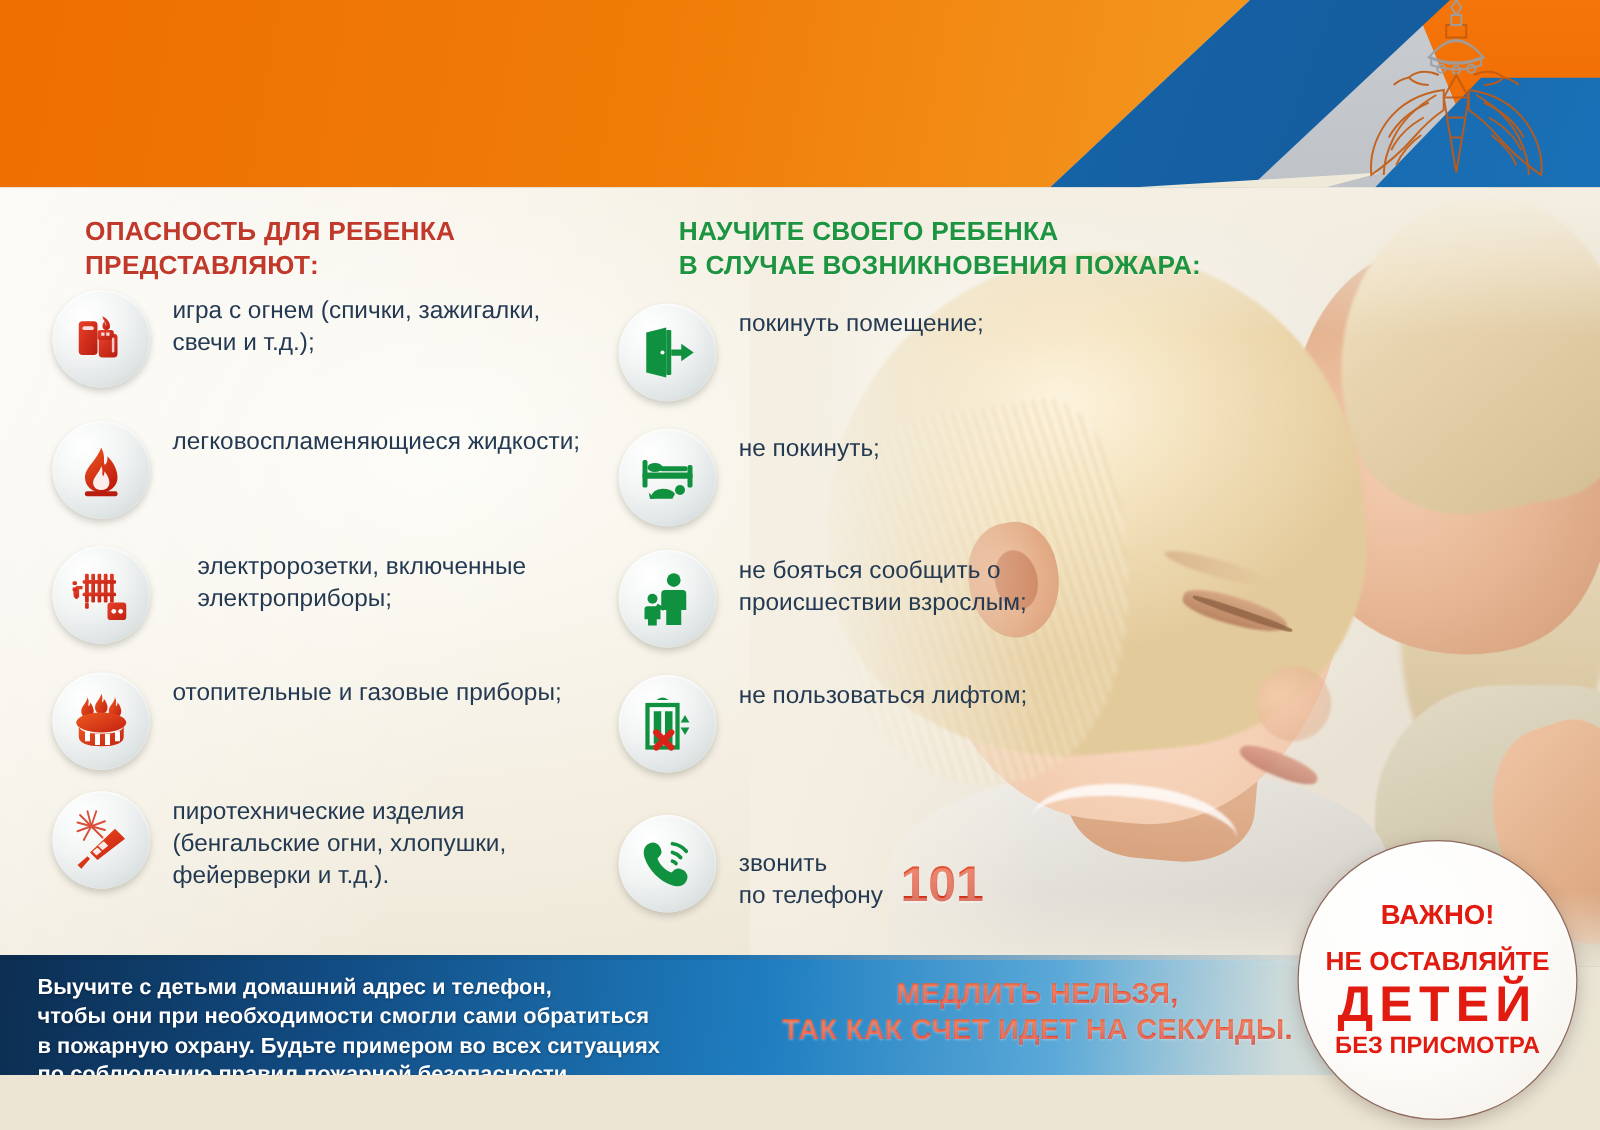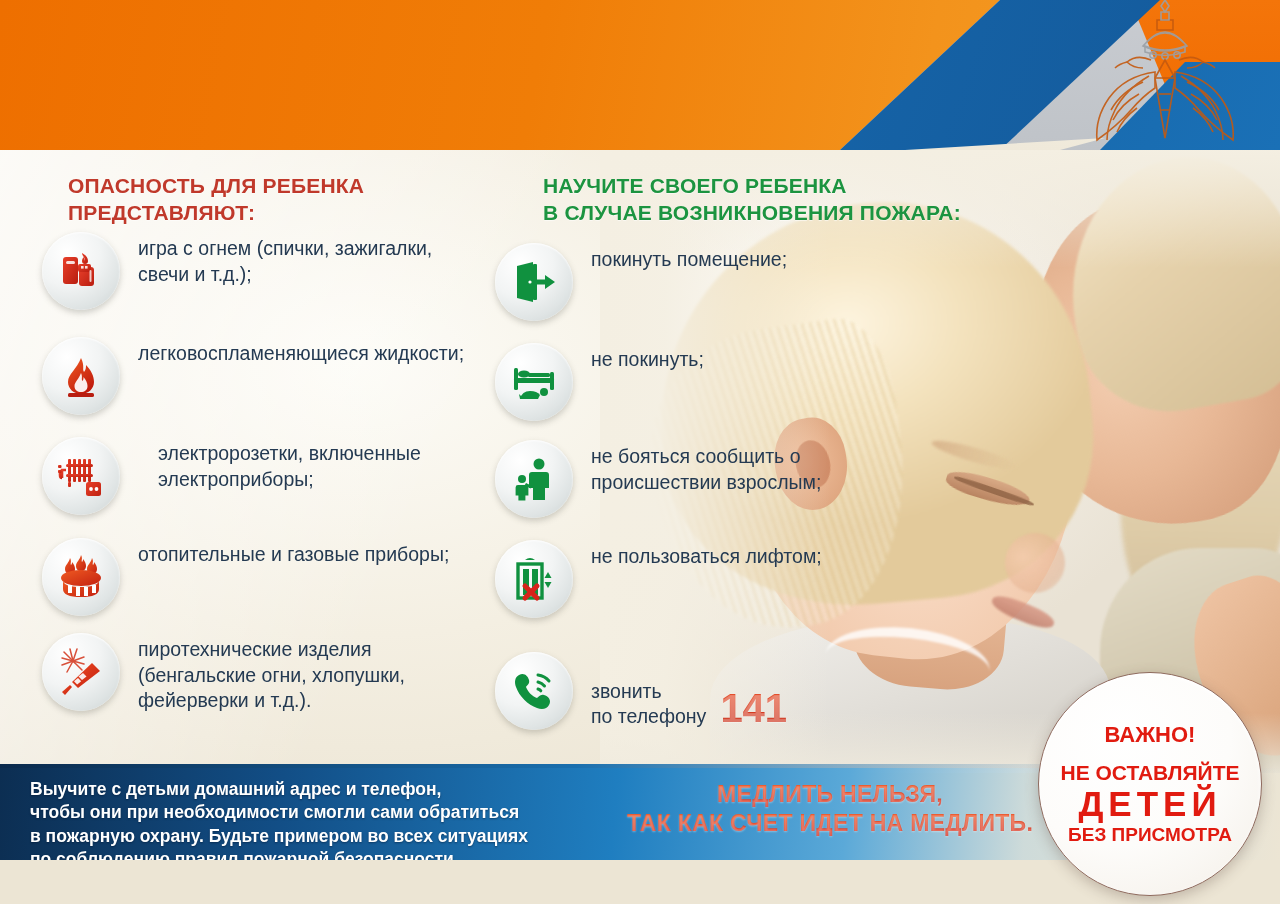--- a/index.html
+++ b/index.html
@@ -244,21 +244,21 @@
   .badge{
     position:absolute;left:1038px;top:672px;width:222px;height:222px;border-radius:50%;
     background:radial-gradient(circle at 36% 28%, #ffffff 0%, #fdfcfa 52%, #f3eee6 100%);
     border:1px solid #8e6a5e;
     box-shadow:0 4px 14px rgba(90,70,60,.3), inset 0 2px 5px rgba(255,255,255,.9);
     display:flex;flex-direction:column;align-items:center;justify-content:center;
     text-align:center;color:#e11b10;font-weight:bold;
   }
   .badge .b1{font-size:22px;line-height:1.1;}
   .badge .b2{font-size:21px;line-height:1.15;margin-top:14px;}
-  .badge .b3{font-size:35px;line-height:1.05;letter-spacing:5px;margin-top:1px;}
+  .badge .b3{font-size:40px;line-height:1.05;letter-spacing:5px;margin-top:1px;}
   .badge .b4{font-size:19px;line-height:1.1;margin-top:2px;}
 </style>
 </head>
 <body>
 
 <div id="poster">
 
   <div class="bg-base"></div>
   <div class="bg-sheen"></div>
 
@@ -550,34 +550,34 @@
         <g fill="#10913f">
           <path d="M8 6 c5 -3 9 1 10 5 c1 4 -2 5 -3 7 c2 5 6 9 11 11 c2 -1 3 -4 7 -3 c4 1 8 5 5 10 c-2 4 -7 5 -12 3 c-9 -3 -18 -12 -21 -21 c-2 -5 -1 -10 3 -12z"></path>
           <path d="M27 6 q7 1 11 6" stroke="#10913f" stroke-width="3" fill="none" stroke-linecap="round"></path>
           <path d="M27 13 q4 1 6.5 4" stroke="#10913f" stroke-width="3" fill="none" stroke-linecap="round"></path>
           <path d="M27 20 q1.6 0.4 2.8 1.8" stroke="#10913f" stroke-width="3" fill="none" stroke-linecap="round"></path>
         </g>
       </svg>
     </div>
     <div class="txt" style="white-space:pre-line;padding-top:0;">звонить
 по телефону</div>
-    <div class="phone-num">141</div>
+    <div class="phone-num">101</div>
   </div>
 
   <div class="footer-top-line"></div>
   <div class="footer">
     <p style="white-space:pre-line;">Выучите с детьми домашний адрес и телефон,
 чтобы они при необходимости смогли сами обратиться
 в пожарную охрану. Будьте примером во всех ситуациях
 по соблюдению правил пожарной безопасности.</p>
   </div>
 
   <div class="urgent">
     <div class="u1">МЕДЛИТЬ НЕЛЬЗЯ,</div>
-    <div class="u2">ТАК КАК СЧЕТ ИДЕТ НА МЕДЛИТЬ.</div>
+    <div class="u2">ТАК КАК СЧЕТ ИДЕТ НА СЕКУНДЫ.</div>
   </div>
 
   <div class="badge">
     <div class="b1">ВАЖНО!</div>
     <div class="b2">НЕ ОСТАВЛЯЙТЕ</div>
     <div class="b3">ДЕТЕЙ</div>
     <div class="b4">БЕЗ ПРИСМОТРА</div>
   </div>
 
 </div>

